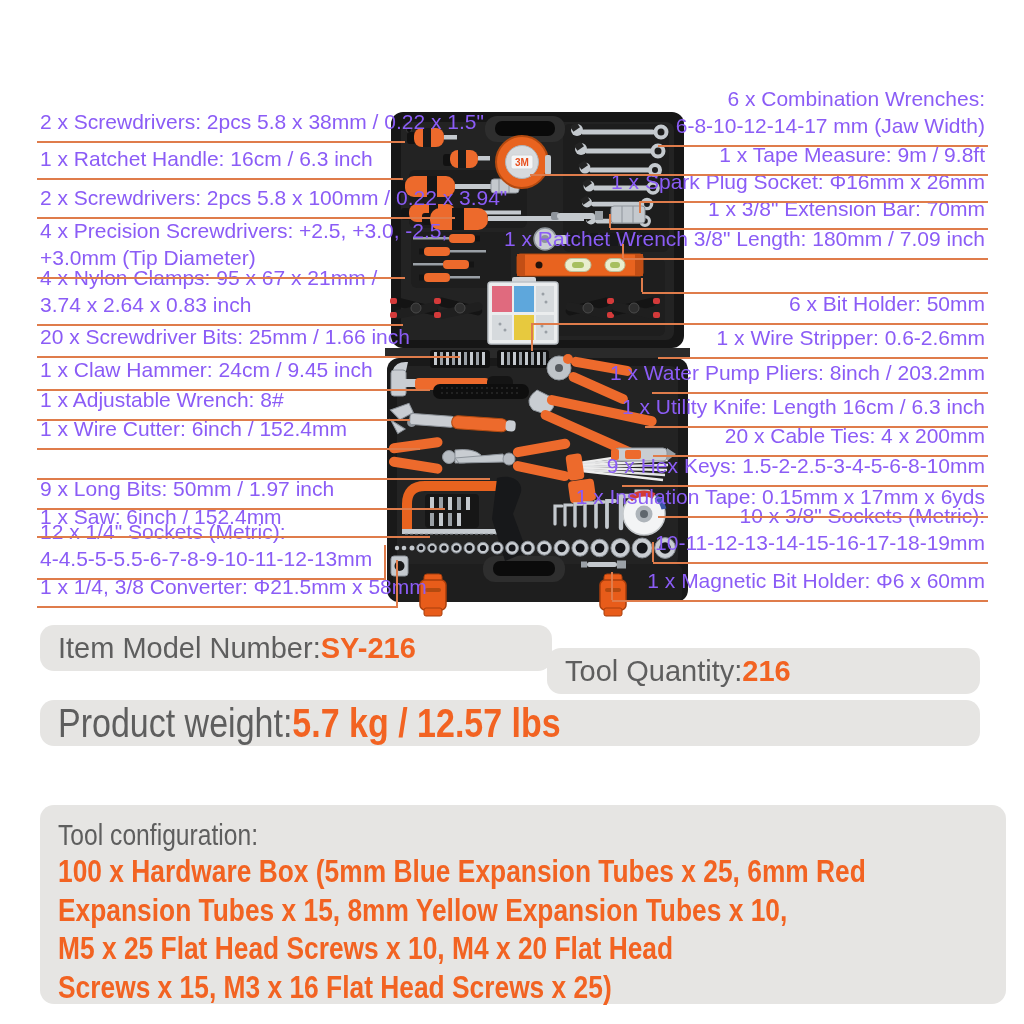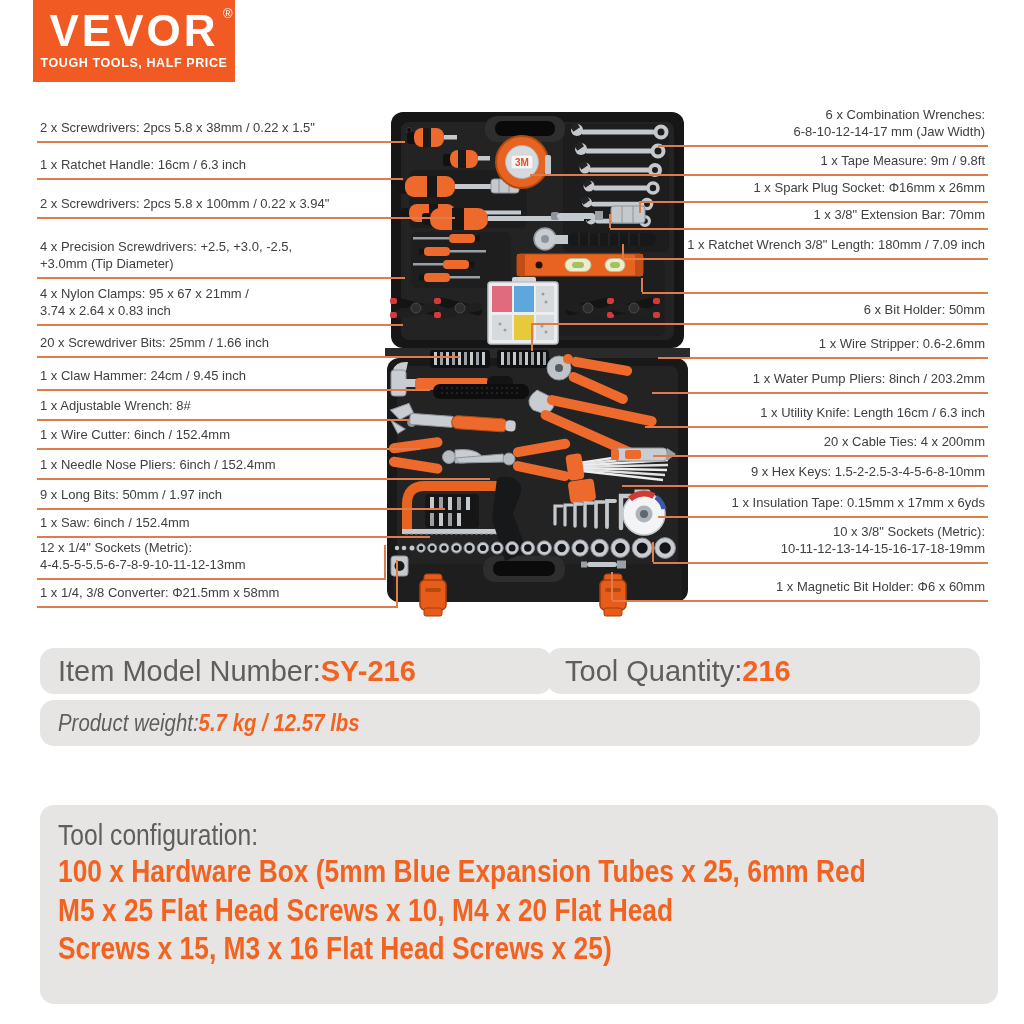--- a/index.html
+++ b/index.html
@@ -5,44 +5,40 @@
   html,body{margin:0;padding:0;background:#ffffff;}
   .canvas{position:relative;width:1024px;height:1024px;background:#ffffff;overflow:hidden;
           font-family:"Liberation Sans","DejaVu Sans",sans-serif;}
   
   .logo{position:absolute;left:33px;top:0;width:202px;height:82px;background:#F15A22;
         color:#fff;text-align:center;}
   .logo .brand{font-size:44px;font-weight:bold;letter-spacing:3px;line-height:1;margin-top:9px;position:relative;display:inline-block;}
   .logo .reg{position:absolute;right:-14px;top:-2px;font-size:13px;font-weight:normal;letter-spacing:0;}
   .logo .tagline{font-size:12.5px;font-weight:bold;letter-spacing:.6px;margin-top:3px;}
   
-  .co{position:absolute;font-size:13px;line-height:1.32;color:#404040;white-space:pre;}
+  .co{position:absolute;font-size:21px;line-height:1.32;color:#8b5cf6;white-space:pre;}
   .co.l{left:40px;text-align:left;}
   .co.r{right:39px;text-align:right;}
   .cline{position:absolute;height:2px;background:#DF7C4B;}
   .cstub{position:absolute;width:2px;background:#DF7C4B;}
   
   .bar{position:absolute;background:#E6E5E3;border-radius:14px;color:#5E5E5E;}
   .bar .row1t{font-size:29px;line-height:46px;padding-left:18px;}
   .val{color:#F26322;font-weight:bold;}
   .cnd{display:inline-block;transform:scaleX(.85);transform-origin:0 50%;white-space:nowrap;}
-  .bar .rowct{font-size:24px;line-height:46px;padding-left:18px;font-style:italic;}
-  .cfg{padding:12px 0 0 18px;}
+  .bar .rowct{font-size:40px;line-height:46px;padding-left:18px;}
+  .cfg{padding:12px 8px 0 18px;}
   .cfg .cfglab{font-size:29px;line-height:36px;}
   .cfg .cfgline{font-size:31px;line-height:38.5px;font-weight:bold;color:#F26322;}
 </style>
 </head>
 <body>
 
 <div class="canvas">
 
-  <div class="logo">
-    <div class="brand"><span>VEVOR</span><span class="reg">®</span></div>
-    <div class="tagline">TOUGH TOOLS, HALF PRICE</div>
-  </div>
 
   <svg width="305" height="506" viewBox="0 0 305 506" style="position:absolute;left:385px;top:112px;">
 
     <g>
       <rect x="6" y="0" width="293" height="236" rx="12" fill="#161616"></rect>
       <rect x="16" y="10" width="273" height="218" rx="8" fill="#232323"></rect>
       <rect x="24" y="58" width="118" height="58" rx="6" fill="#1d1d1d"></rect>
       <rect x="178" y="12" width="106" height="128" rx="6" fill="#1d1d1d"></rect>
       <rect x="26" y="120" width="100" height="56" rx="6" fill="#1e1e1e"></rect>
       <rect x="148" y="146" width="132" height="78" rx="6" fill="#1e1e1e"></rect>
@@ -464,21 +460,20 @@
   <div class="co l" style="bottom:851px">1 x Ratchet Handle: 16cm / 6.3 inch</div>
   <div class="co l" style="bottom:812px">2 x Screwdrivers: 2pcs 5.8 x 100mm / 0.22 x 3.94"</div>
   <div class="co l" style="bottom:752px">4 x Precision Screwdrivers: +2.5, +3.0, -2.5,
 +3.0mm (Tip Diameter)</div>
   <div class="co l" style="bottom:705px">4 x Nylon Clamps: 95 x 67 x 21mm /
 3.74 x 2.64 x 0.83 inch</div>
   <div class="co l" style="bottom:673px">20 x Screwdriver Bits: 25mm / 1.66 inch</div>
   <div class="co l" style="bottom:640px">1 x Claw Hammer: 24cm / 9.45 inch</div>
   <div class="co l" style="bottom:610px">1 x Adjustable Wrench: 8#</div>
   <div class="co l" style="bottom:581px">1 x Wire Cutter: 6inch / 152.4mm</div>
-  <div class="co l" style="bottom:551px">1 x Needle Nose Pliers: 6inch / 152.4mm</div>
   <div class="co l" style="bottom:521px">9 x Long Bits: 50mm / 1.97 inch</div>
   <div class="co l" style="bottom:493px">1 x Saw: 6inch / 152.4mm</div>
   <div class="co l" style="bottom:451px">12 x 1/4" Sockets (Metric):
 4-4.5-5-5.5-6-7-8-9-10-11-12-13mm</div>
   <div class="co l" style="bottom:423px">1 x 1/4, 3/8 Converter: Φ21.5mm x 58mm</div>
 
   <div class="co r" style="bottom:884px">6 x Combination Wrenches:
 6-8-10-12-14-17 mm (Jaw Width)</div>
   <div class="co r" style="bottom:855px">1 x Tape Measure: 9m / 9.8ft</div>
   <div class="co r" style="bottom:828px">1 x Spark Plug Socket: Φ16mm x 26mm</div>
@@ -528,29 +523,30 @@
   <div class="cline" style="left:653px;top:562px;width:335px"></div>
   <div class="cline" style="left:612px;top:600px;width:376px"></div>
   <div class="cstub" style="left:639px;top:201px;height:12px"></div>
   <div class="cstub" style="left:609px;top:214px;height:14px"></div>
   <div class="cstub" style="left:622px;top:244px;height:14px"></div>
   <div class="cstub" style="left:641px;top:278px;height:14px"></div>
   <div class="cstub" style="left:531px;top:323px;height:28px"></div>
   <div class="cstub" style="left:652px;top:542px;height:20px"></div>
   <div class="cstub" style="left:611px;top:572px;height:28px"></div>
 
-  <div class="bar" style="left:40px;top:648px;width:512px;height:46px">
+  <div class="bar" style="left:40px;top:625px;width:512px;height:46px">
     <div class="row1t"><span>Item Model Number:</span><span class="val">SY-216</span></div>
   </div>
   <div class="bar" style="left:547px;top:648px;width:433px;height:46px">
     <div class="row1t"><span>Tool Quantity:</span><span class="val">216</span></div>
   </div>
   <div class="bar" style="left:40px;top:700px;width:940px;height:46px">
     <div class="rowct"><span class="cnd"><span>Product weight:</span><span class="val">5.7 kg / 12.57 lbs</span></span></div>
   </div>
   <div class="bar cfg" style="left:40px;top:805px;width:940px;height:187px">
     <div class="cfglab"><span class="cnd">Tool configuration:</span></div>
     <div class="cfgline"><span class="cnd">100 x Hardware Box (5mm Blue Expansion Tubes x 25, 6mm Red</span></div>
+    <div class="cfgline"><span class="cnd">Expansion Tubes x 15, 8mm Yellow Expansion Tubes x 10,</span></div>
     <div class="cfgline"><span class="cnd">M5 x 25 Flat Head Screws x 10, M4 x 20 Flat Head</span></div>
     <div class="cfgline"><span class="cnd">Screws x 15, M3 x 16 Flat Head Screws x 25)</span></div>
   </div>
 
 </div>
 
 </body></html>

